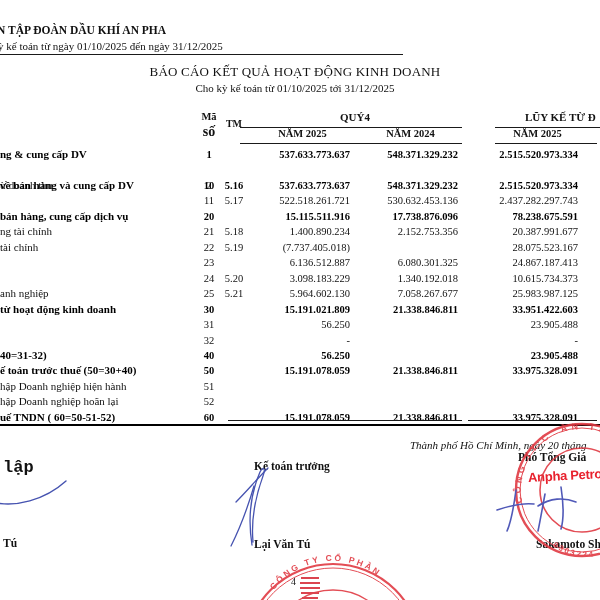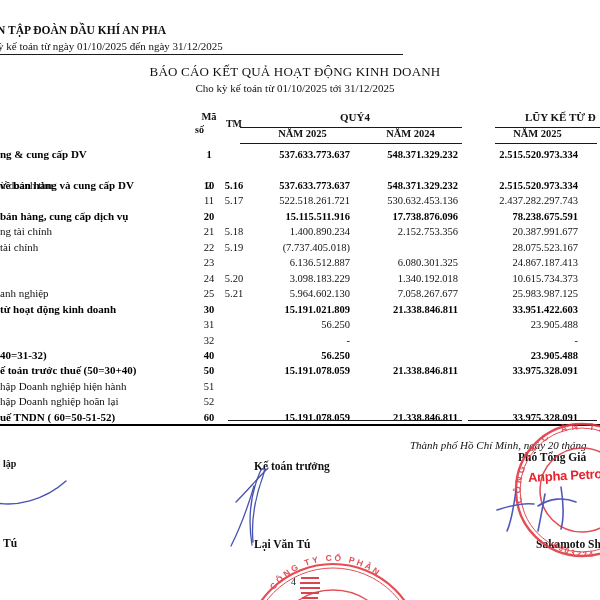--- a/index.html
+++ b/index.html
@@ -9,21 +9,21 @@
   .b{font-weight:bold;color:#000;}
   .line{position:absolute;background:#1a1a1a;height:1px;}
   
   .company{left:-3px;top:24px;font-size:11.5px;font-weight:bold;}
   .period{left:-2px;top:40px;font-size:11px;}
   .rule-period{left:0;top:54px;width:403px;}
   .title{left:0;top:64px;width:590px;font-size:13px;font-weight:normal;text-align:center;letter-spacing:.2px;}
   .subtitle{left:0;top:82px;width:590px;font-size:11px;text-align:center;}
   
   .h-ma1{left:195px;top:111px;width:28px;font-size:10.5px;font-weight:bold;text-align:center;}
-  .h-ma2{left:195px;top:124px;width:28px;font-size:10px;font-weight:bold;text-align:left;}
+  .h-ma2{left:195px;top:124px;width:28px;font-size:14px;font-weight:bold;text-align:center;}
   .h-tm{left:219px;top:118px;width:30px;font-size:10px;font-weight:bold;text-align:center;}
   .h-q4{left:250px;top:111px;width:210px;font-size:11px;font-weight:bold;text-align:center;}
   .h-ytd{left:525px;top:111px;font-size:11px;font-weight:bold;}
   .h-nam1{left:240px;top:128px;width:125px;font-size:10.5px;font-weight:bold;text-align:center;}
   .h-nam2{left:348px;top:128px;width:125px;font-size:10.5px;font-weight:bold;text-align:center;}
   .h-nam3{left:475px;top:128px;width:125px;font-size:10.5px;font-weight:bold;text-align:center;}
   .rule-g1{left:240px;top:127px;width:222px;}
   .rule-g2{left:495px;top:127px;width:105px;}
   .rule-n1{left:240px;top:143px;width:222px;}
   .rule-n2{left:495px;top:143px;width:102px;}
@@ -34,21 +34,21 @@
   .f-code{left:195px;width:28px;text-align:center;font-size:10.5px;}
   .f-tm{left:219px;width:30px;text-align:center;font-size:10.5px;}
   .f-v1{left:228px;width:122px;text-align:right;font-size:10.5px;}
   .f-v2{left:336px;width:122px;text-align:right;font-size:10.5px;}
   .f-v3{left:456px;width:122px;text-align:right;font-size:10.5px;}
   .rule-t1{left:228px;top:420px;width:234px;}
   .rule-t2{left:468px;top:420px;width:129px;}
   .rule-bottom{left:0;top:424px;width:600px;height:2px;background:#000;}
   
   .placedate{left:410px;top:439px;font-size:11px;font-style:italic;}
-  .sig-title-l{left:3px;top:458px;font-size:10px;font-weight:bold;}
+  .sig-title-l{left:3px;top:458px;font-size:17px;font-weight:bold;font-family:Liberation Mono, monospace;}
   .sig-title-c{left:254px;top:460px;font-size:11.5px;font-weight:bold;}
   .sig-title-r{left:518px;top:451px;font-size:11.5px;font-weight:bold;}
   .name-l{left:3px;top:537px;font-size:11.5px;font-weight:bold;}
   .name-c{left:254px;top:538px;font-size:11.5px;font-weight:bold;}
   .name-r{left:536px;top:538px;font-size:11.5px;font-weight:bold;}
   .brand{left:528px;top:468px;font-family:"Liberation Sans","DejaVu Sans",sans-serif;
          font-size:13px;font-weight:bold;color:#e8222e;transform:rotate(-3deg);letter-spacing:-.3px;}
   .pagenum{left:291px;top:576px;font-size:10px;color:#222;}
   svg.overlay{position:absolute;left:0;top:0;pointer-events:none;}
 </style>

